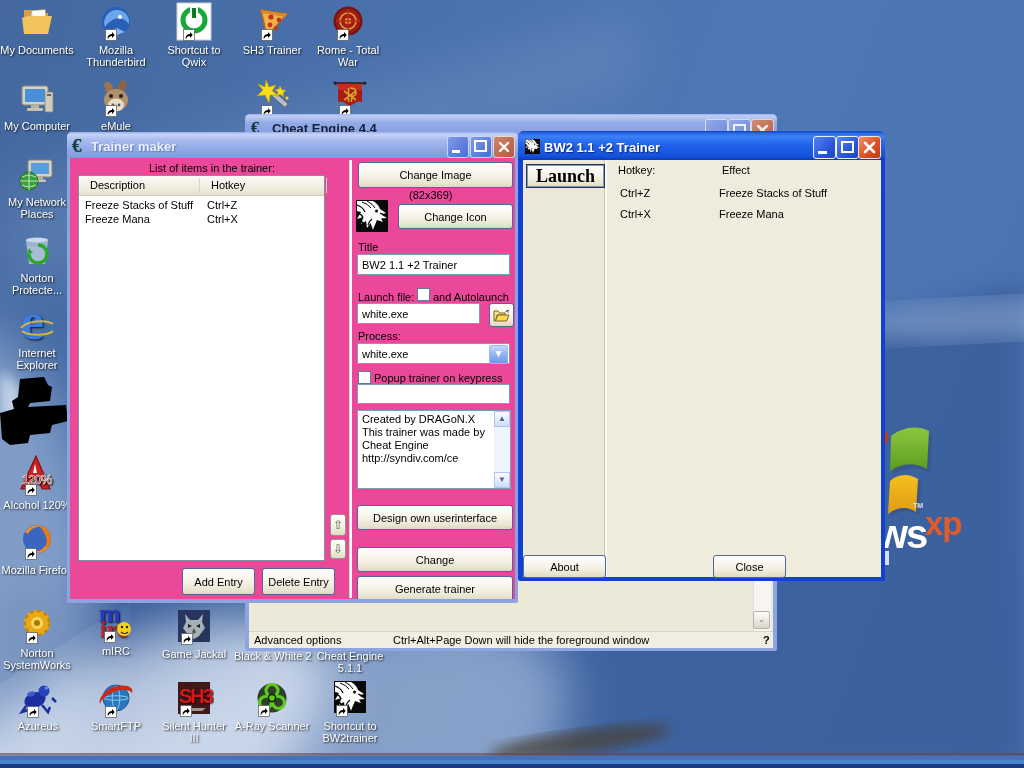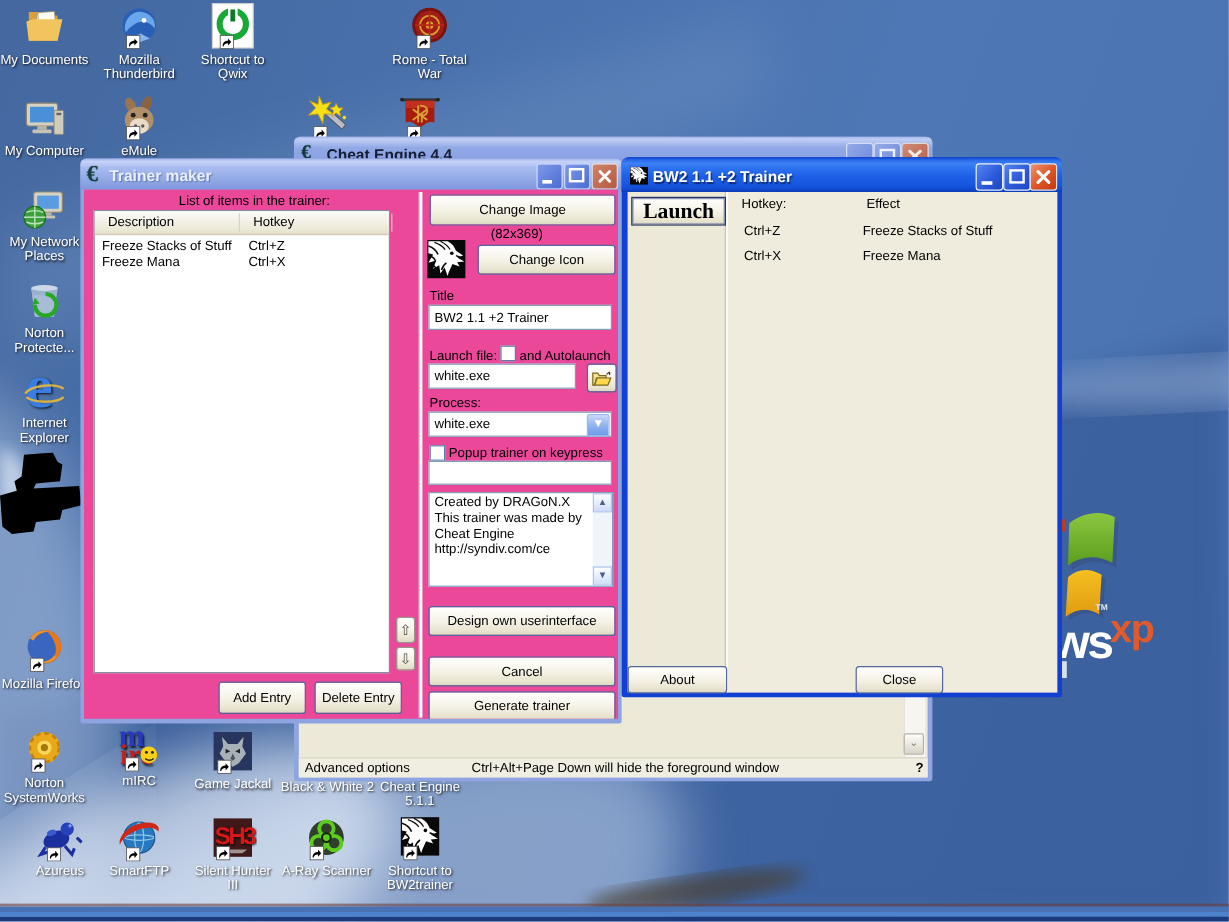--- a/index.html
+++ b/index.html
@@ -91,21 +91,33 @@
 <div class="ico" style="left:156px;top:2px">
       <svg width="38" height="40" viewBox="0 0 38 40">
         <rect x="2" y="1" width="34" height="37" fill="#fdfdfd" stroke="#cfcfcf" stroke-width="1"></rect>
         <circle cx="19" cy="18" r="11" fill="none" stroke="#18a838" stroke-width="5"></circle>
         <rect x="15" y="4" width="8" height="12" fill="#fdfdfd"></rect>
         <path d="M17,6 L21,6 L21,16 L17,16 Z" fill="#0d7828"></path>
         <use href="#sc" x="8" y="27"></use>
       </svg>
       <div class="lbl">Shortcut to<br>Qwix</div>
     </div>
-<div class="ico" style="left:320px;top:4px">
+<div class="ico" style="left:234px;top:4px">
+      <svg width="38" height="38" viewBox="0 0 38 38">
+        <path d="M8,6 L34,10 L14,32 Z" fill="#f0b24c" stroke="#b86818" stroke-width="1.5"></path>
+        <path d="M8,6 L34,10 L32,13 L9,9 Z" fill="#d88830"></path>
+        <circle cx="18" cy="13" r="2.6" fill="#c03818"></circle>
+        <circle cx="26" cy="16" r="2.4" fill="#c03818"></circle>
+        <circle cx="17" cy="21" r="2.4" fill="#c03818"></circle>
+        <circle cx="23" cy="24" r="2" fill="#c03818"></circle>
+        <use href="#sc" x="8" y="25"></use>
+      </svg>
+      <div class="lbl">SH3 Trainer</div>
+    </div>
+<div class="ico" style="left:310px;top:4px">
       <svg width="38" height="38" viewBox="0 0 38 38">
         <circle cx="19" cy="17" r="14.5" fill="#7a1410"></circle>
         <circle cx="19" cy="17" r="12" fill="#a01c14"></circle>
         <circle cx="19" cy="17" r="8" fill="none" stroke="#d8a030" stroke-width="1.6"></circle>
         <circle cx="19" cy="17" r="3.2" fill="#d8a030"></circle>
         <path d="M19,5 L19,29 M7,17 L31,17" stroke="#b82818" stroke-width="1.4"></path>
         <use href="#sc" x="8" y="25"></use>
       </svg>
       <div class="lbl">Rome - Total<br>War</div>
     </div>
@@ -181,20 +193,29 @@
       <svg width="38" height="38" viewBox="0 0 38 38">
         <text x="3" y="32" font-size="52" font-weight="bold" fill="#3a7ce0" font-family="Liberation Serif">e</text>
         <path d="M3,21 C8,14 28,12 35,17 M4,24 C10,29 30,29 35,24" stroke="#e8b838" stroke-width="2" fill="none" opacity="0.9"></path>
       </svg>
       <div class="lbl">Internet<br>Explorer</div>
     </div>
 
 <svg style="position:absolute;left:0px;top:377px" width="72" height="80" viewBox="0 0 72 80">
       <path d="M20,2 L44,0 L48,8 L52,10 L50,24 L30,26 L28,30 L66,28 L68,44 L52,48 L50,56 L30,58 L28,66 L10,68 L2,62 L0,36 L14,32 L12,24 L18,20 Z" fill="#000"></path>
     </svg>
+<div class="ico" style="left:-1px;top:455px">
+      <svg width="40" height="42" viewBox="0 0 40 42">
+        <path d="M19,1 L33,34 L25,34 L21,23 L15,23 L11,34 L4,34 Z" fill="#cc1f1f" stroke="#8a0f0f" stroke-width="1.2"></path>
+        <path d="M16,18 L20,18 L18,9 Z" fill="#fff"></path>
+        <text x="5" y="29" font-size="13" font-weight="bold" fill="#e03030" stroke="#ffffff" stroke-width="0.5" font-family="Liberation Sans" letter-spacing="-1">120%</text>
+        <use href="#sc" x="8" y="29"></use>
+      </svg>
+      <div class="lbl">Alcohol 120%</div>
+    </div>
 <div class="ico" style="left:-1px;top:520px">
       <svg width="40" height="42" viewBox="0 0 40 42">
         <circle cx="20" cy="19" r="14" fill="#3a66c0"></circle>
         <path d="M20,5 C28,5 34,11 34,19 C34,28 27,33 20,33 C28,30 31,24 29,17 C27,11 24,7 20,5 Z" fill="#e87818"></path>
         <path d="M8,12 C12,6 18,4 24,6 C18,7 13,9 11,14 Z" fill="#f09028"></path>
         <path d="M30,28 C26,32 21,34 16,32 C21,31 26,30 28,26 Z" fill="#f09028"></path>
         <use href="#sc" x="8" y="28"></use>
       </svg>
       <div class="lbl">Mozilla Firefox</div>
     </div>
@@ -232,21 +253,21 @@
       <div class="lbl">Game Jackal</div>
     </div>
 
 <div class="ico" style="left:234px;top:648px;white-space:nowrap">
       <div class="lbl">Black &amp; White 2</div>
     </div>
 <div class="ico" style="left:312px;top:648px">
       <div class="lbl">Cheat Engine<br>5.1.1</div>
     </div>
 
-<div class="ico" style="left:12px;top:680px">
+<div class="ico" style="left:0px;top:680px">
       <svg width="40" height="38" viewBox="0 0 40 38">
         <ellipse cx="17" cy="20" rx="11" ry="7.5" fill="#1c2f9e" transform="rotate(-18 17 20)"></ellipse>
         <circle cx="26" cy="11" r="5.5" fill="#2742b8"></circle>
         <circle cx="28" cy="8.5" r="2" fill="#3a5ad0"></circle>
         <circle cx="28.5" cy="8" r="1" fill="#a0b8f8"></circle>
         <path d="M8,26 L4,32 L10,30 M24,25 L30,32 L32,27 M34,18 L38,22" stroke="#1c2f9e" stroke-width="2.5" fill="none"></path>
         <ellipse cx="13" cy="14" rx="4" ry="2.5" fill="#3a5ad0" transform="rotate(-20 13 14)"></ellipse>
         <use href="#sc" x="9" y="26"></use>
       </svg>
       <div class="lbl">Azureus</div>
@@ -390,21 +411,21 @@
     <div style="position:absolute;left:287px;top:252px;width:154px;height:79px;background:#fff;border:1px solid #7f9db9;box-sizing:border-box">
       <div class="lab" style="left:4px;top:2px">Created by DRAGoN.X</div>
       <div class="lab" style="left:4px;top:15px">This trainer was made by</div>
       <div class="lab" style="left:4px;top:28px">Cheat Engine</div>
       <div class="lab" style="left:4px;top:41px">http://syndiv.com/ce</div>
       <div style="position:absolute;right:0;top:0;width:16px;height:77px;background:#f0f4fb"></div>
       <div style="position:absolute;right:0;top:0;width:16px;height:16px;background:linear-gradient(180deg,#fdfdfe,#cfdcf8);border:1px solid #b0c4ee;box-sizing:border-box;color:#4d6185;font-size:8px;text-align:center;line-height:14px">▲</div>
       <div style="position:absolute;right:0;bottom:0;width:16px;height:16px;background:linear-gradient(180deg,#fdfdfe,#cfdcf8);border:1px solid #b0c4ee;box-sizing:border-box;color:#4d6185;font-size:8px;text-align:center;line-height:14px">▼</div>
     </div>
     <div class="btn" style="left:287px;top:347px;width:154px;height:23px">Design own userinterface</div>
-    <div class="btn" style="left:287px;top:389px;width:154px;height:23px">Cancel</div>
+    <div class="btn" style="left:287px;top:389px;width:154px;height:23px">Change</div>
     <div class="btn" style="left:287px;top:418px;width:154px;height:23px">Generate trainer</div>
   </div>
 </div>
 
 <div class="win" id="bw" style="left:518px;top:131px;width:367px;height:450px;background:#1140d2;border-radius:6px 6px 2px 2px">
   <div style="position:absolute;left:0;top:0;right:0;height:29px;border-radius:6px 6px 0 0;background:linear-gradient(180deg,#0a42c8 0%,#2a68e8 8%,#3c80f4 18%,#2e74f0 30%,#1e5ee6 55%,#1857e0 75%,#1350d8 88%,#0c3cb8 100%)"></div>
   <svg style="position:absolute;left:7px;top:8px" width="15" height="15" viewBox="0 0 32 32">
         <use href="#eagle32"></use>
       </svg>
   <div class="tbtxt" style="left:26px;top:9px;text-shadow:1px 1px 1px #0a2c78">BW2 1.1 +2 Trainer</div>

